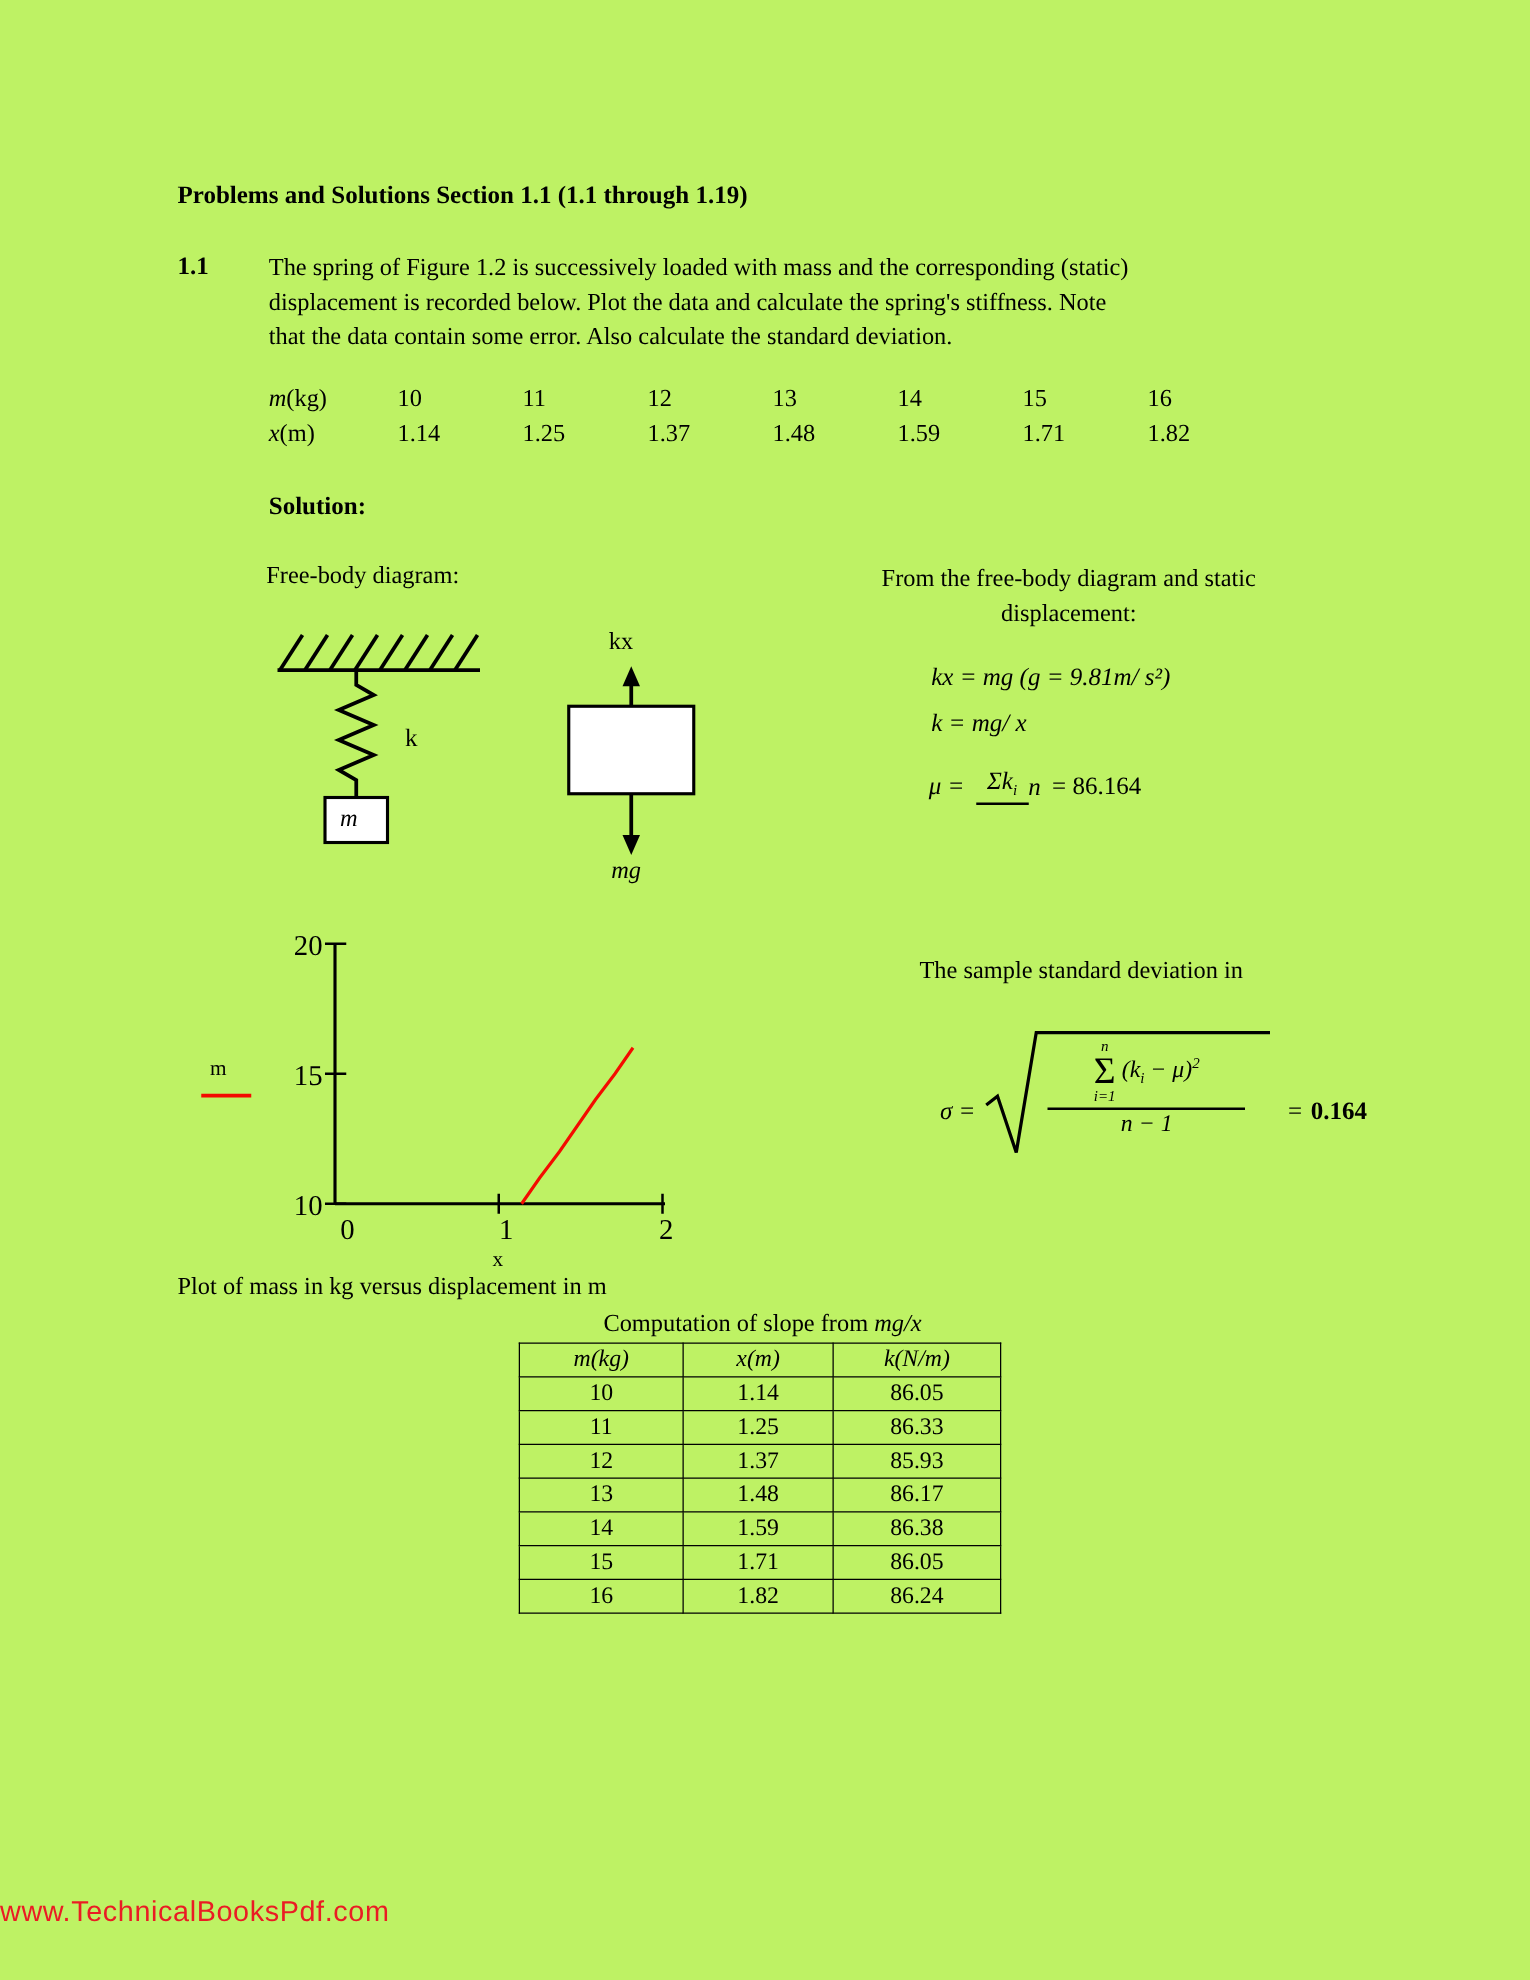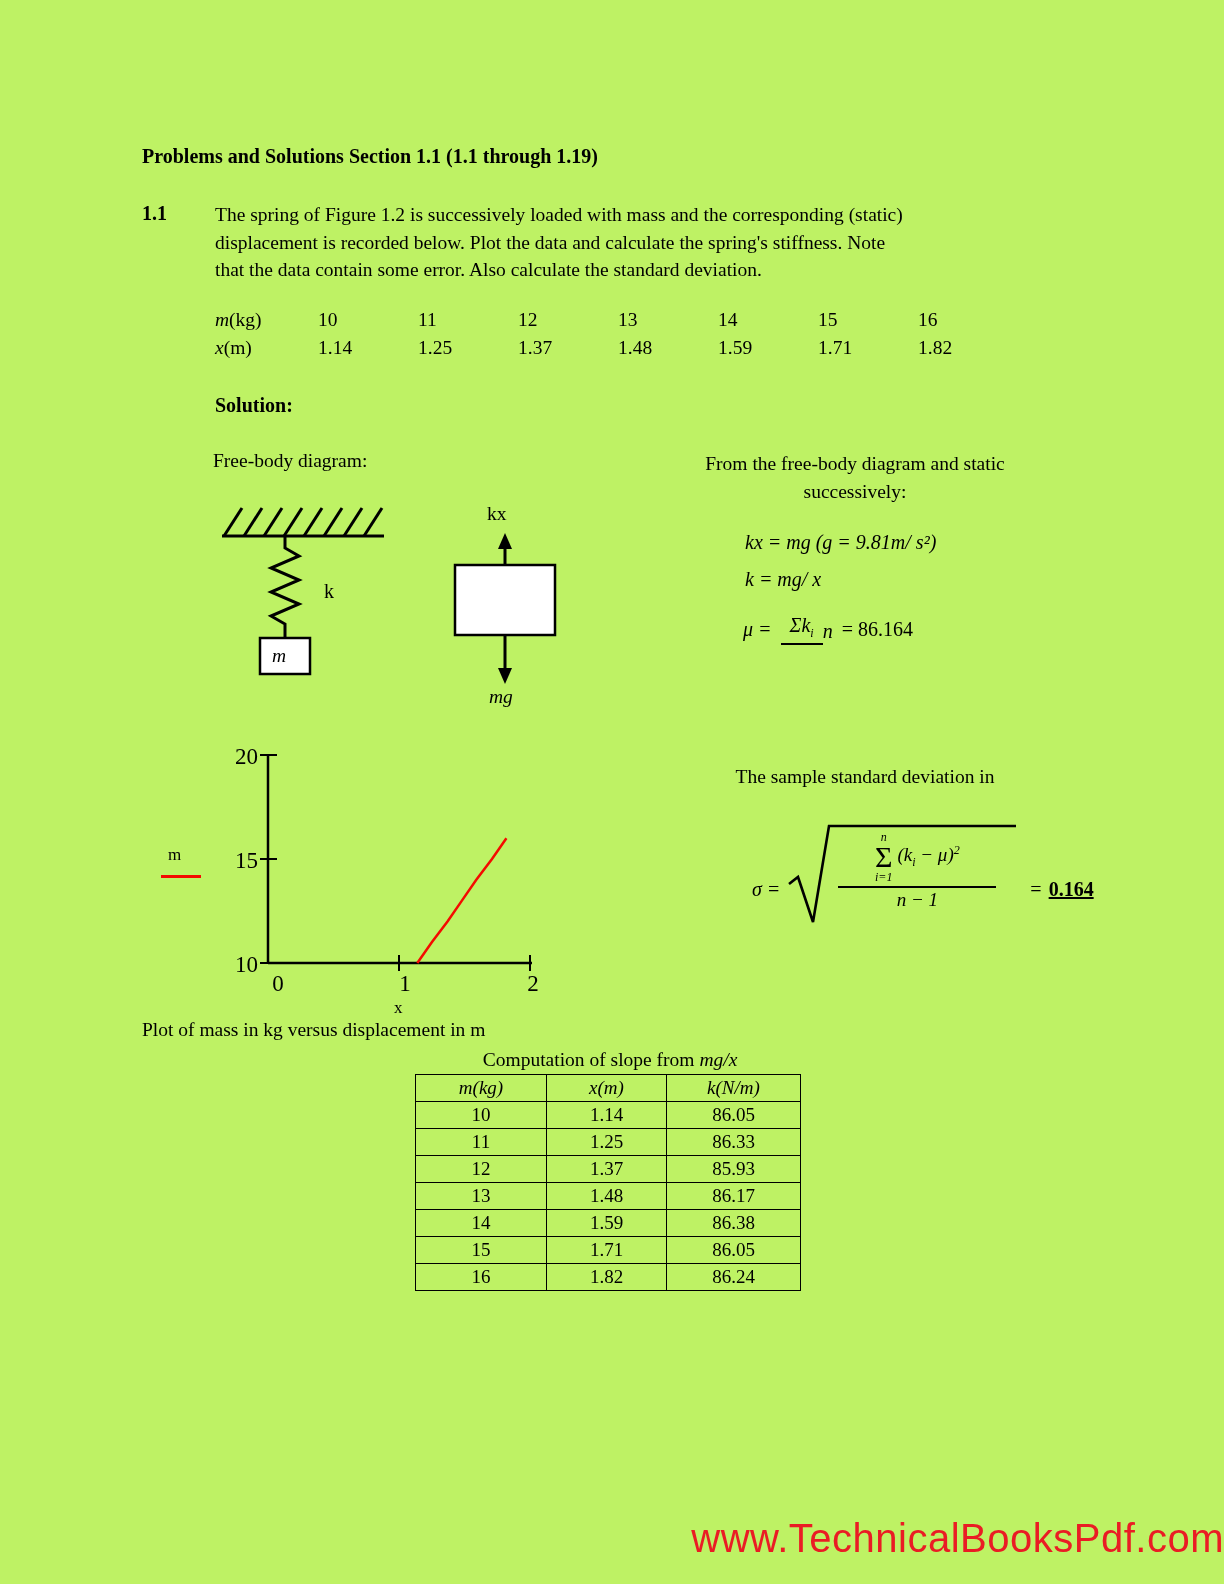--- a/index.html
+++ b/index.html
@@ -38,34 +38,34 @@
                   display:flex; flex-direction:column; align-items:center; }
   .num2 { display:flex; align-items:center; gap:5px; font-style:italic; }
   .sum { display:inline-flex; flex-direction:column; align-items:center; line-height:1; }
   .sum-top { font-size:12px; }
   .sum-sym { font-size:30px; font-style:normal; line-height:0.92; }
   .sum-bot { font-size:12px; }
   .term { font-size:19px; }
   .bar2 { width:100%; border-top:2px solid #000; margin:3px 0 1px; }
   .den2 { font-size:19px; font-style:italic; }
   .sig-rhs { margin-top:60px; margin-left:9px; display:inline-flex; gap:7px; font-style:normal; }
-  .sig-rhs .bold { font-weight:bold;text-decoration:underline; }
+  .sig-rhs .bold { font-weight:bold; }
 
   .centered-block { text-align:center; font-size:19.5px; line-height:27.5px; }
 
   
   .slope-table { border-collapse:collapse; table-layout:fixed; font-size:19px; }
   .slope-table th, .slope-table td {
     border:1.6px solid #000; text-align:center; height:27px; padding:0 4px;
     font-weight:normal;
   }
   .col-m { width:131px; } .col-x { width:120px; } .col-k { width:134px; }
 
-  .footer { width:100%; text-align:right; font-family:"Liberation Sans", sans-serif;
-            font-size:40px; letter-spacing:0.5px; text-decoration:none; cursor:pointer; }
+  .footer { width:100%; text-align:left; font-family:"Liberation Sans", sans-serif;
+            font-size:23px; letter-spacing:0.5px; text-decoration:none; cursor:pointer; }
 
   .legend-line { display:inline-block; height:3px; width:40px; }
   .tick-label { font-size:23px; }
   .small-label { font-size:17px; }
 </style>
 </head>
 <body>
 
 <div class="page">
 
@@ -120,21 +120,21 @@
     <g>
       <line x1="60" y1="127" x2="60" y2="160" stroke="#000" stroke-width="3"></line>
       <polygon points="60,176 53,160 67,160" fill="#000"></polygon>
     </g>
   </svg>
   <span class="abs t19" style="left:487px; top:503px;">kx</span>
   <span class="abs t19 ital" style="left:489px; top:686px;">mg</span>
 
   <div class="abs centered-block" style="left:655px; top:450px; width:400px;">
     <div>From the free-body diagram and static</div>
-    <div>successively:</div>
+    <div>displacement:</div>
   </div>
   <div class="abs eq" style="left:745px; top:531px;">kx = mg   (g = 9.81m/ s²)</div>
   <div class="abs eq" style="left:745px; top:568px;">k = mg/ x</div>
 
   <div class="abs mu-eq" style="left:743px; top:615px;">
     <span>μ =</span>
     <span class="frac">
       <span class="num"><span>Σk</span><sub>i</sub></span>
       <span class="den">n</span>
     </span>

